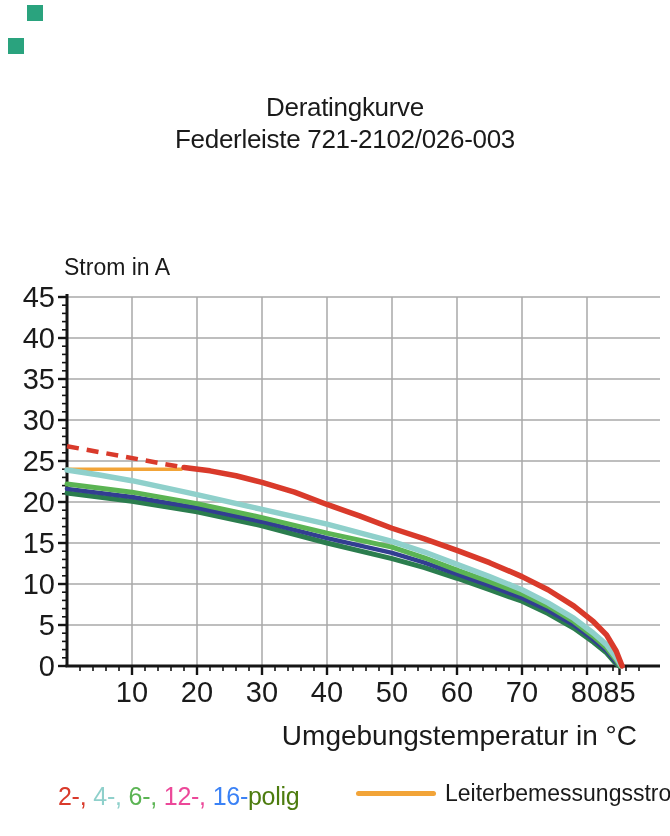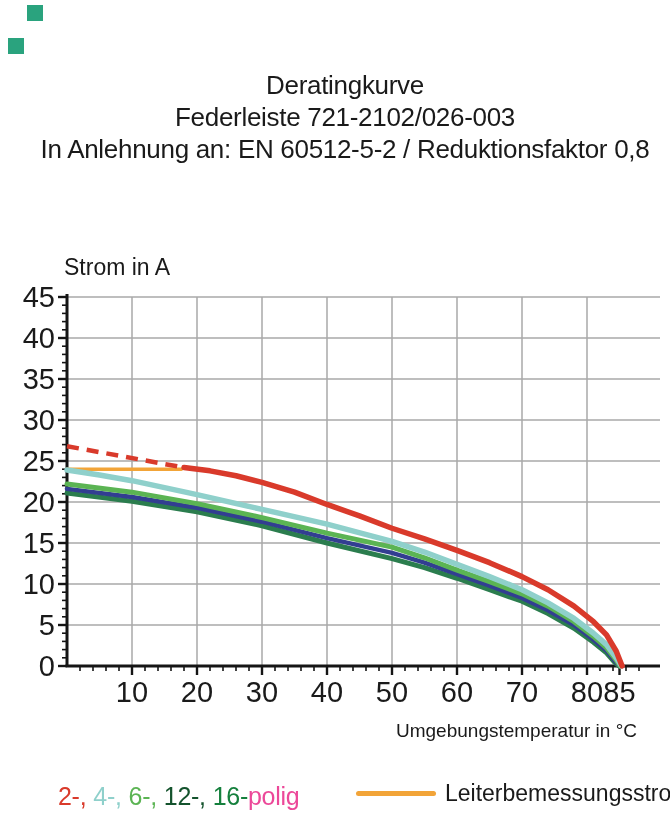--- a/index.html
+++ b/index.html
@@ -1,44 +1,43 @@
 <!DOCTYPE html>
 <html><head>
 <meta charset="utf-8">
 <style>
   html,body{margin:0;padding:0;background:#fff;}
   .page{position:relative;width:670px;height:836px;background:#ffffff;
         font-family:"Liberation Sans",sans-serif;color:#1a1a1a;overflow:hidden;}
   .sq{position:absolute;width:16px;height:16px;}
   .sq1{left:27px;top:5px;}
   .sq2{left:8px;top:38px;}
-  .title-block{position:absolute;left:0;right:0;top:69px;text-align:center;
+  .title-block{position:absolute;left:0;right:0;top:91px;text-align:center;
                font-size:26px;line-height:32px;letter-spacing:-0.3px;padding-left:20px;}
   .ylabel{position:absolute;left:64px;top:254px;font-size:23px;}
-  .xlabel{position:absolute;right:33px;top:720px;font-size:19px;}
+  .xlabel{position:absolute;right:33px;top:720px;font-size:28px;}
   #chart-svg{position:absolute;left:0;top:0;}
   #chart-svg text{font-family:"Liberation Sans",sans-serif;fill:#1a1a1a;}
   .legend-poles{position:absolute;left:58px;top:782px;font-size:25px;letter-spacing:-0.3px;}
   .legend-poles span{margin-right:7px;}
-  .legend-poles .suffix{margin-left:-7px;margin-right:0;color:#ec4899;margin-top:8px;}
+  .legend-poles .suffix{margin-left:-7px;margin-right:0;color:#4d7c0f;margin-top:8px;}
   .legend-ref{position:absolute;left:356px;top:780px;display:flex;align-items:center;gap:9px;font-size:23px;}
   .ref-swatch{width:80px;height:5px;border-radius:3px;}
 </style>
 </head>
 <body>
 
 <div class="page">
 
   <div class="sq sq1" style="background: rgb(42, 163, 126);"></div>
   <div class="sq sq2" style="background: rgb(42, 163, 126);"></div>
 
   <div class="title-block">
     <div>Deratingkurve</div>
     <div>Federleiste 721-2102/026-003</div>
-    <div>In Anlehnung an: EN 60512-5-2 / Reduktionsfaktor 0,8</div>
   </div>
 
   <div class="ylabel">Strom in A</div>
 
   <svg id="chart-svg" width="670" height="836" viewBox="0 0 670 836">
       <g>
         <line x1="67" x2="660" y1="625" y2="625" stroke="#a8a8a8" stroke-width="1.5"></line>
         <line x1="67" x2="660" y1="584" y2="584" stroke="#a8a8a8" stroke-width="1.5"></line>
         <line x1="67" x2="660" y1="543" y2="543" stroke="#a8a8a8" stroke-width="1.5"></line>
         <line x1="67" x2="660" y1="502" y2="502" stroke="#a8a8a8" stroke-width="1.5"></line>
@@ -180,20 +179,20 @@
         <polyline points="67,492.98 132,501.18 197,511.84000000000003 262,525.78 327,543 392,558.58 424.5,567.6 457,578.26 489.5,589.74 522,601.22 548,613.52 574,628.28 593.5,642.22 606.5,652.88 614.3000000000001,661.9 618.85,666" stroke="#2b7d4e" stroke-width="5" fill="none" stroke-linecap="round"></polyline>
         <polyline points="67,488.88 132,497.08000000000004 197,507.74 262,521.6800000000001 327,538.08 392,552.84 424.5,562.6800000000001 457,574.16 489.5,585.64 522,597.94 548,610.24 574,625 593.5,639.76 606.5,650.42 614.9499999999999,661.08 619.5,666" stroke="#323e91" stroke-width="4.5" fill="none" stroke-linecap="round"></polyline>
         <polyline points="67,483.96000000000004 132,492.16 197,503.64 262,517.58 327,533.1600000000001 392,547.1 424.5,557.76 457,570.0600000000001 489.5,581.54 522,593.84 548,606.14 574,621.72 593.5,636.48 606.5,647.96 615.6,659.44 620.15,666" stroke="#5bb453" stroke-width="5" fill="none" stroke-linecap="round"></polyline>
         <polyline points="67,470.02000000000004 99.5,474.94 132,480.68 197,494.62 262,509.38 327,524.14 392,541.36 424.5,552.02 457,564.32 489.5,576.62 522,589.74 548,602.86 574,618.44 593.5,633.2 606.5,644.68 616.25,657.8 621.4499999999999,666" stroke="#8fd0cb" stroke-width="5.5" fill="none" stroke-linecap="round"></polyline>
         <polyline points="184,467.56000000000006 210,470.84000000000003 236,475.76 262,482.32000000000005 294.5,492.16 327,504.46000000000004 359.5,515.94 392,528.24 424.5,538.9 457,550.38 489.5,562.6800000000001 522,576.62 548,589.74 574,606.14 593.5,621.72 606.5,634.84 616.25,651.24 622.1,666" stroke="#d93a2b" stroke-width="5.5" fill="none" stroke-linecap="round"></polyline>
       </g>
     </svg>
 
   <div class="xlabel">Umgebungstemperatur in °C</div>
 
-  <div class="legend-poles"><span style="color: rgb(217, 58, 43);">2-,</span><span style="color: rgb(143, 208, 203);">4-,</span><span style="color: rgb(91, 180, 83);">6-,</span><span style="color: #14532d; text-align: center;">12-,</span><span style="color: #15803d;">16-</span><span class="suffix">polig</span></div>
+  <div class="legend-poles"><span style="color: rgb(217, 58, 43);">2-,</span><span style="color: rgb(143, 208, 203);">4-,</span><span style="color: rgb(91, 180, 83);">6-,</span><span style="color: #ec4899; text-align: center;">12-,</span><span style="color: #3b82f6;">16-</span><span class="suffix">polig</span></div>
 
   <div class="legend-ref">
     <div class="ref-swatch" style="background: rgb(242, 164, 56);"></div>
     <div>Leiterbemessungsstrom</div>
   </div>
 
 </div>
 
 </body></html>

